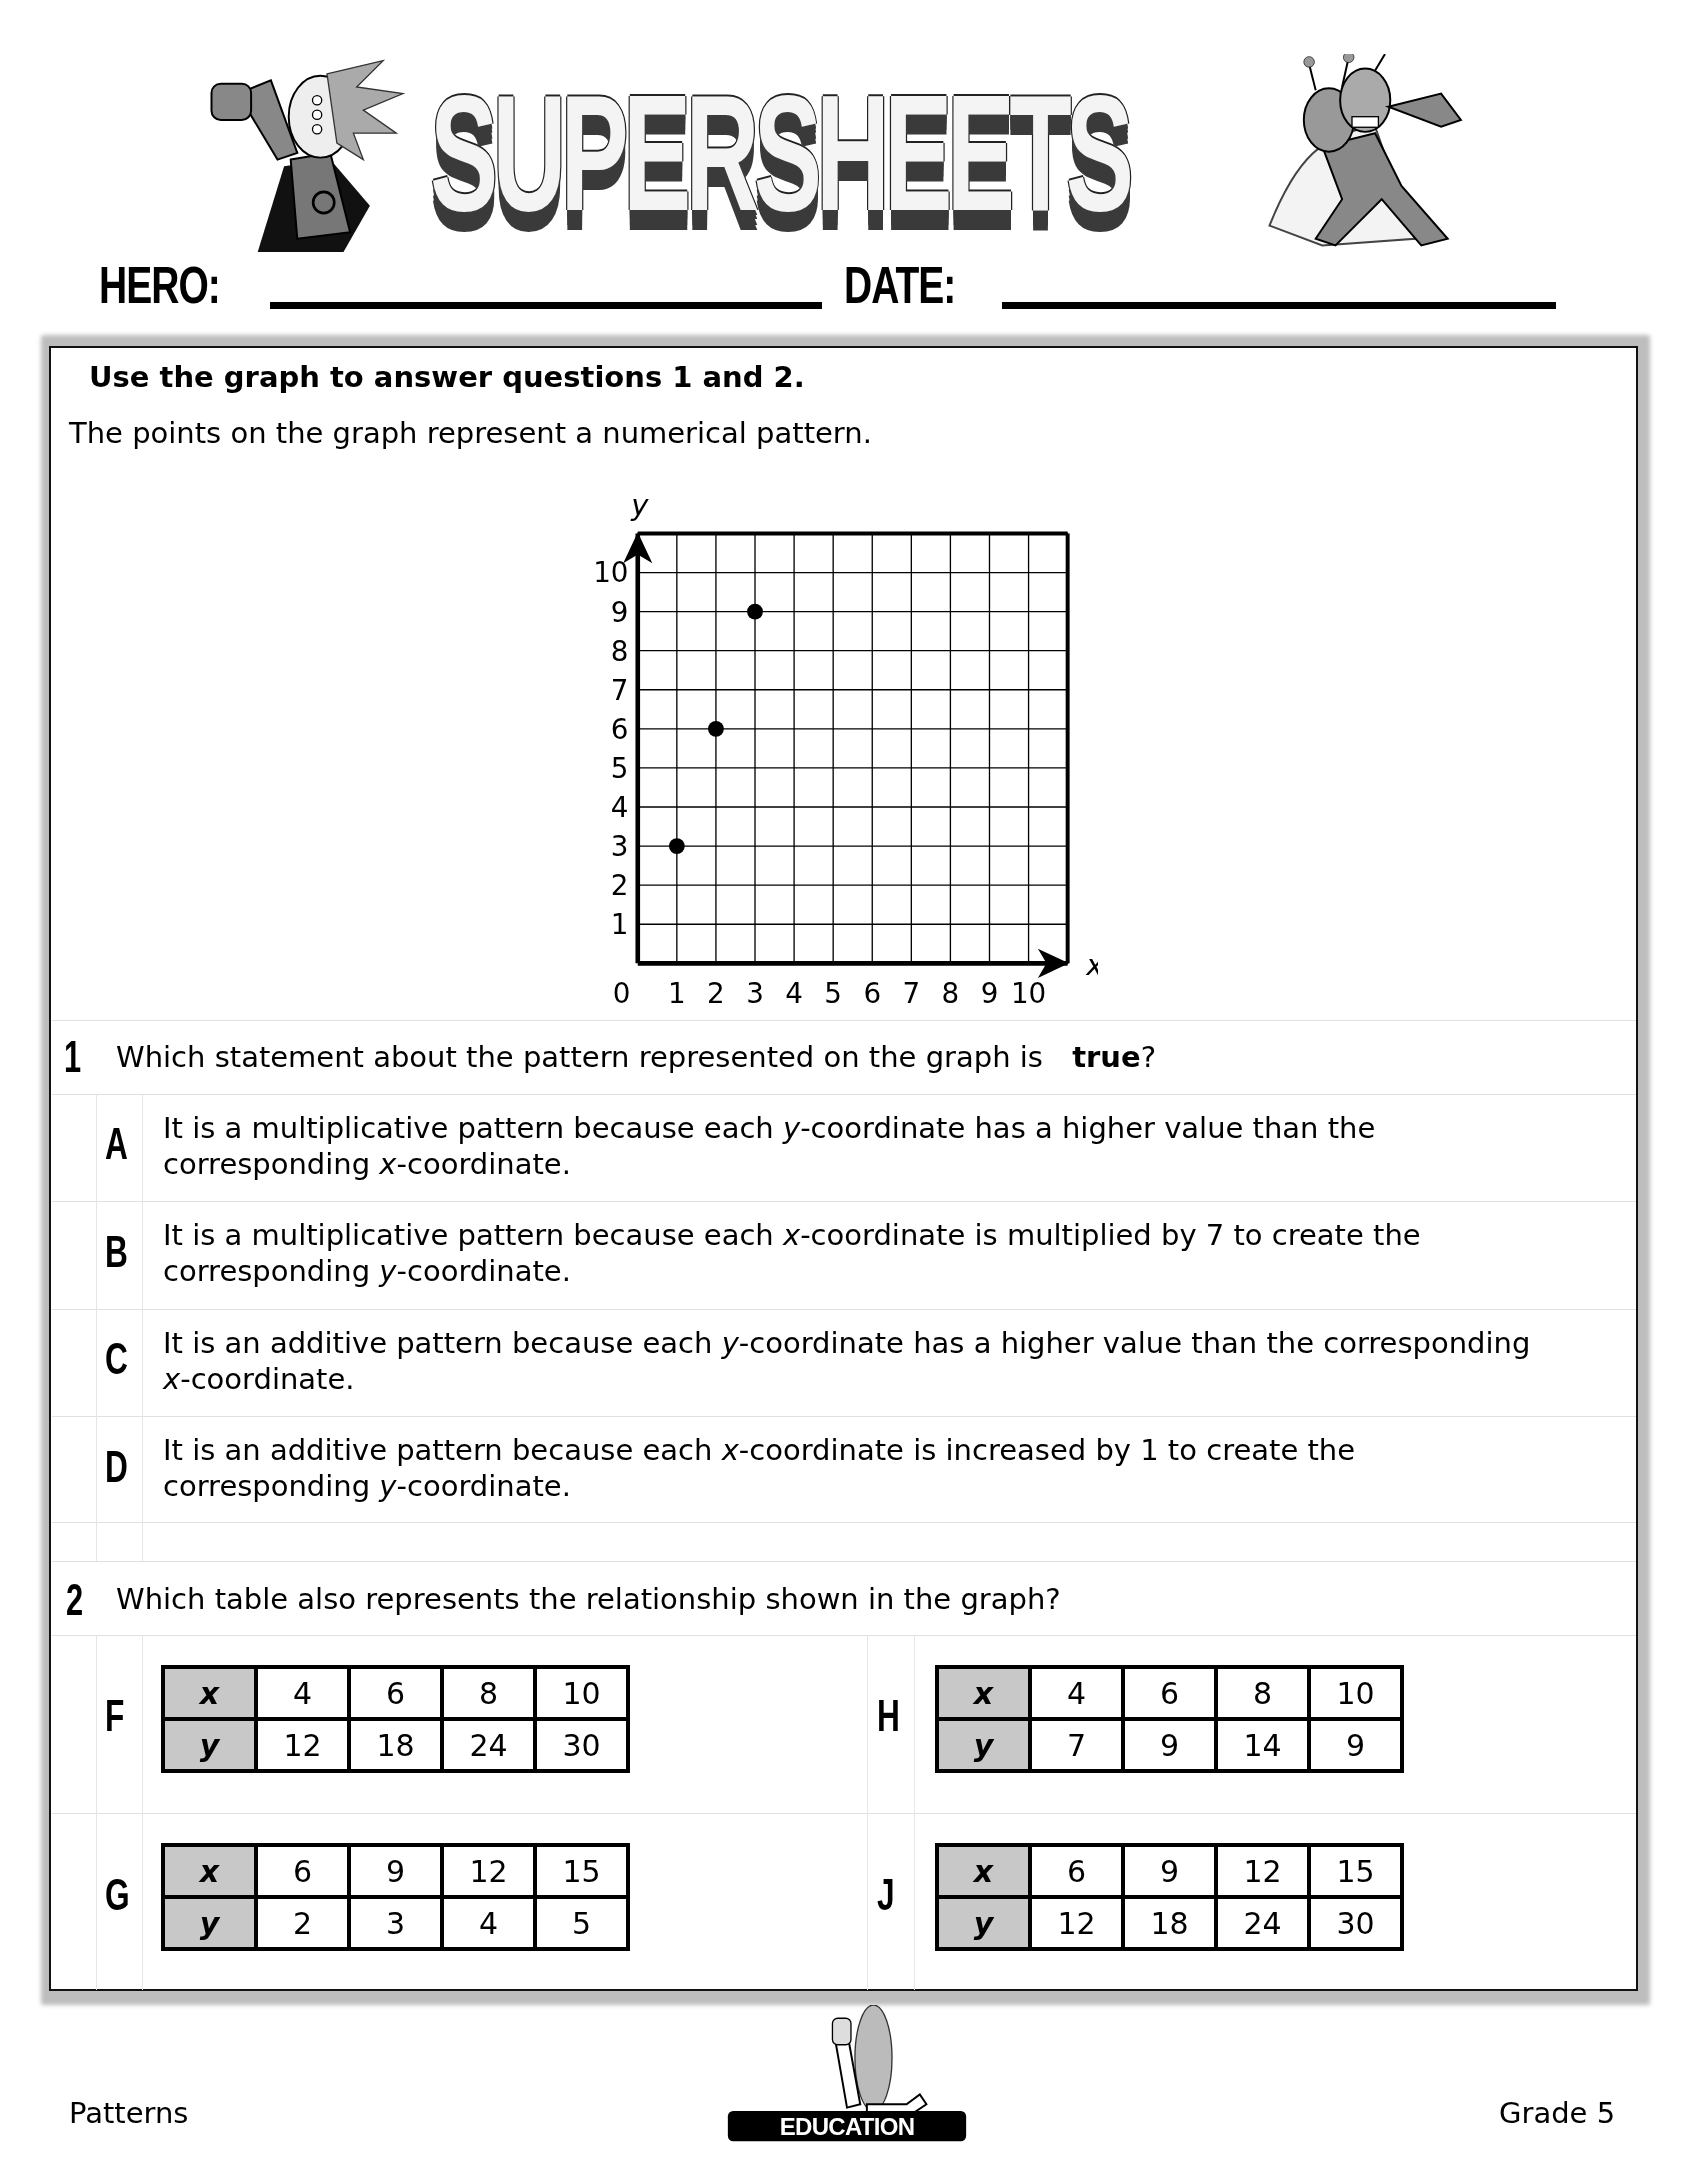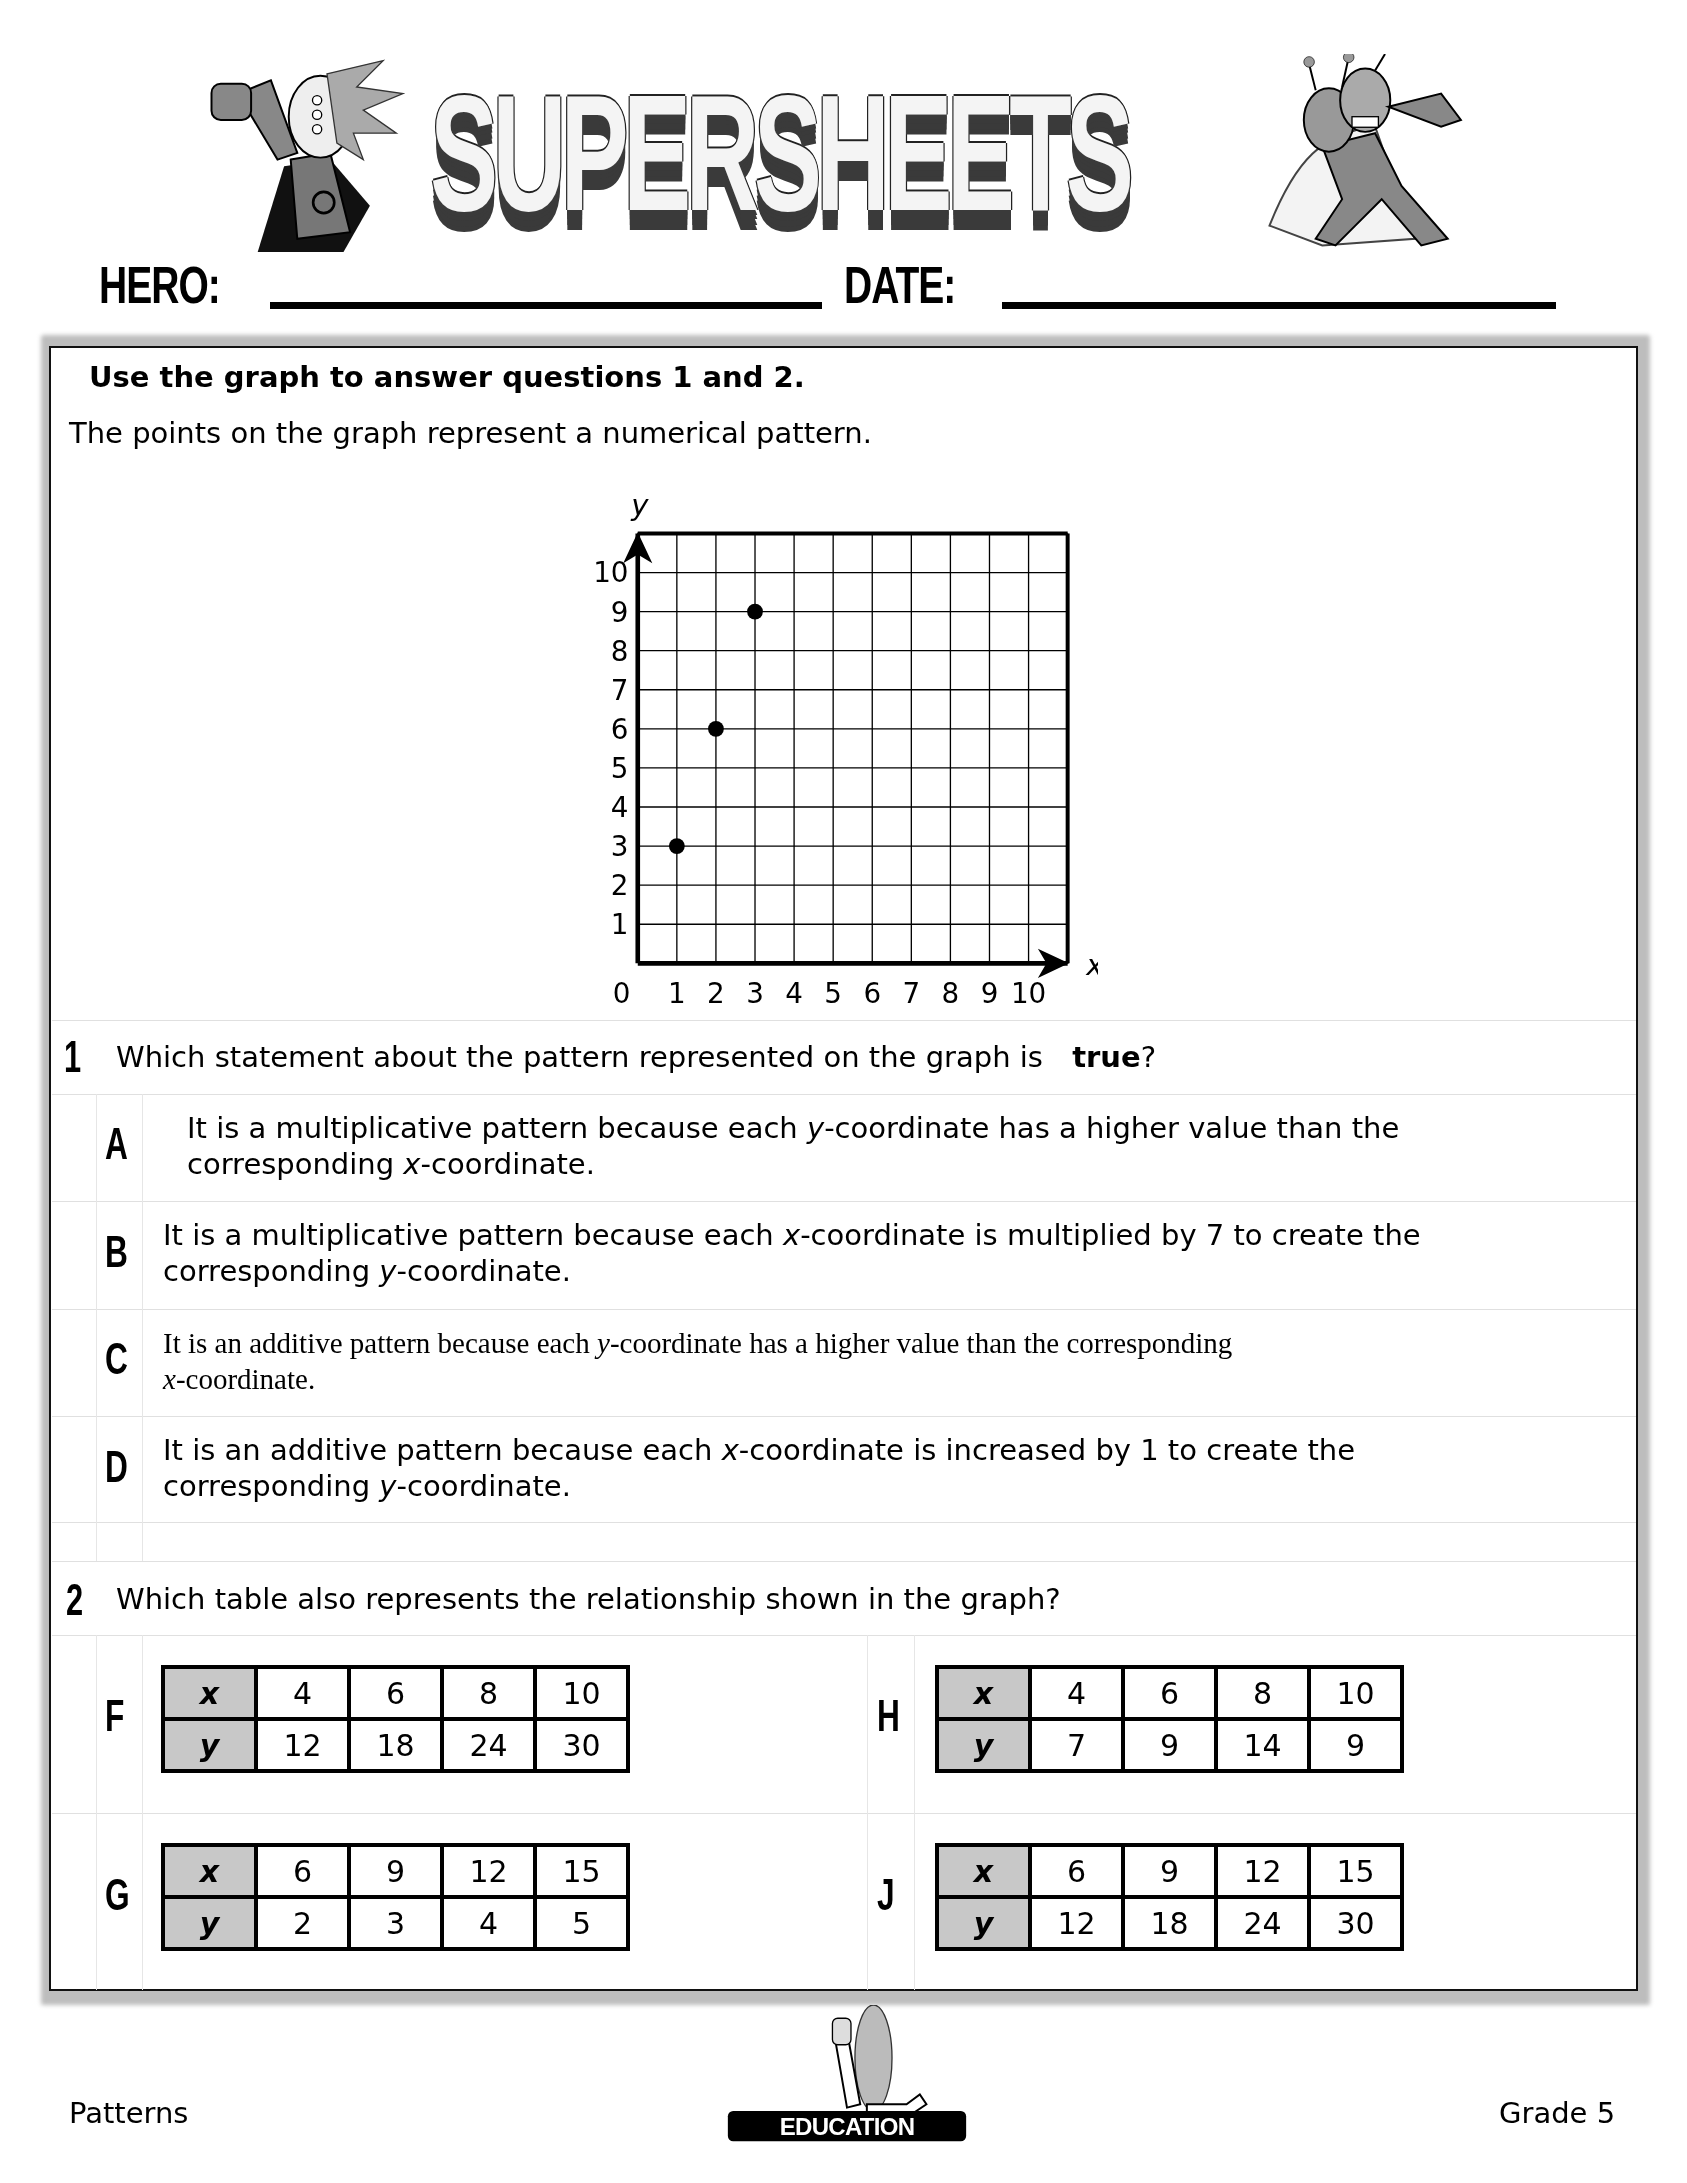--- a/index.html
+++ b/index.html
@@ -169,25 +169,25 @@
 <div class="abs vline" style="left:96px; top:1635px; height:355px;"></div>
 <div class="abs vline" style="left:142px; top:1635px; height:355px;"></div>
 <div class="abs vline" style="left:867px; top:1635px; height:355px;"></div>
 <div class="abs vline" style="left:914px; top:1635px; height:355px;"></div>
 
 <div class="abs qnum" style="left:64px; top:1032px;">1</div>
 <div class="abs txt" style="left:116px; top:1039px;"><span>Which statement about the pattern represented on the graph is </span><span class="bold">true</span><span>?</span></div>
 
 <div id="q1-options">
     <div class="abs optletter" style="left: 105px; top: 1119px;">A</div>
-    <div class="abs txt" style="left: 163px; top: 1110px; margin-left: 24px;"><span>It is a multiplicative pattern because each </span><i>y</i><span>-coordinate has a higher value than the</span><br><span>corresponding </span><i>x</i><span>-coordinate.</span></div>
+    <div class="abs txt" style="left: 163px; top: 1110px;"><span>It is a multiplicative pattern because each </span><i>y</i><span>-coordinate has a higher value than the</span><br><span>corresponding </span><i>x</i><span>-coordinate.</span></div>
     <div class="abs optletter" style="left: 105px; top: 1227px;">B</div>
     <div class="abs txt" style="left: 163px; top: 1217px;"><span>It is a multiplicative pattern because each </span><i>x</i><span>-coordinate is multiplied by 7 to create the</span><br><span>corresponding </span><i>y</i><span>-coordinate.</span></div>
     <div class="abs optletter" style="left: 105px; top: 1334px;">C</div>
-    <div class="abs txt" style="left: 163px; top: 1325px; font-family: Liberation Serif, serif;"><span>It is an additive pattern because each </span><i>y</i><span>-coordinate has a higher value than the corresponding</span><br><span></span><i>x</i><span>-coordinate.</span></div>
+    <div class="abs txt" style="left: 163px; top: 1325px;"><span>It is an additive pattern because each </span><i>y</i><span>-coordinate has a higher value than the corresponding</span><br><span></span><i>x</i><span>-coordinate.</span></div>
     <div class="abs optletter" style="left: 105px; top: 1442px;">D</div>
     <div class="abs txt" style="left: 163px; top: 1432px;"><span>It is an additive pattern because each </span><i>x</i><span>-coordinate is increased by 1 to create the</span><br><span>corresponding </span><i>y</i><span>-coordinate.</span></div>
   </div>
 
 <div class="abs qnum" style="left:66px; top:1575px;">2</div>
 <div class="abs txt" style="left:116px; top:1581px;">Which table also represents the relationship shown in the graph?</div>
 
 <div id="q2-options">
     <div class="abs optletter" style="left: 105px; top: 1691px;">F</div>
     <table class="xy" style="left: 161px; top: 1665px;">

